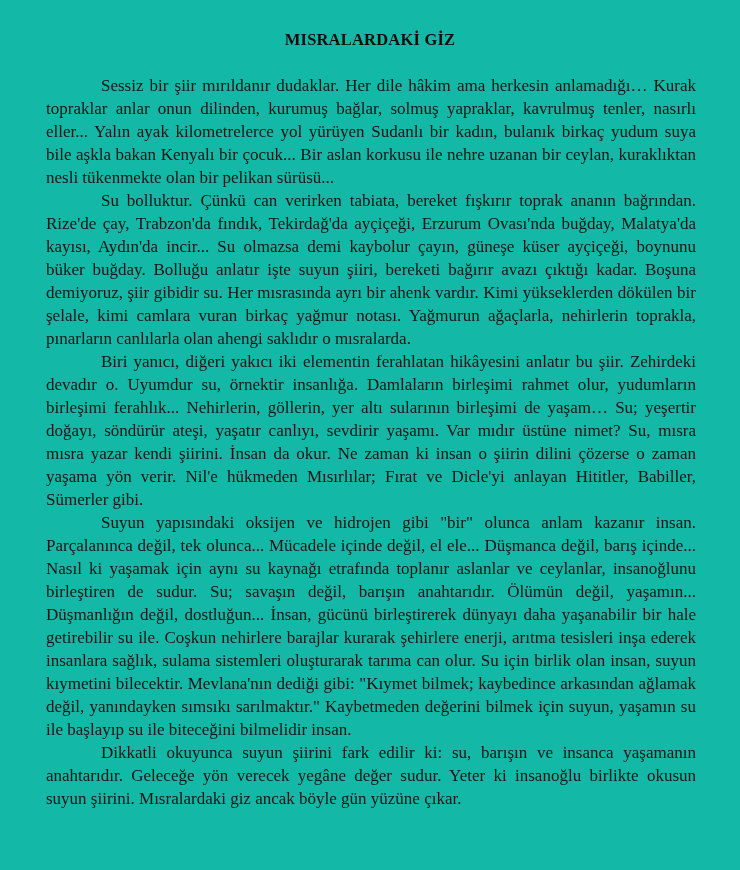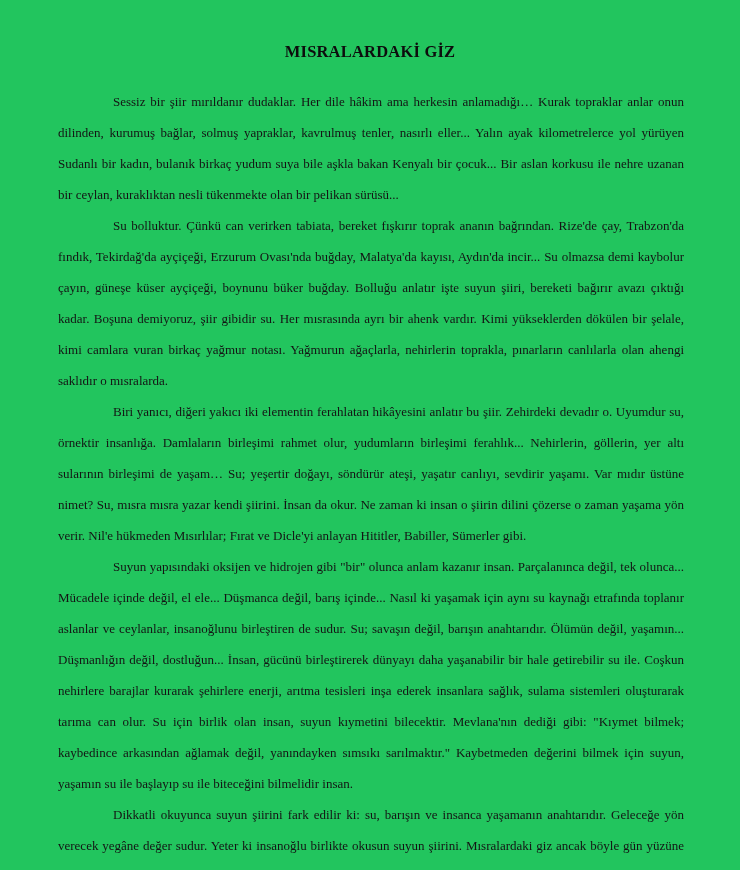--- a/index.html
+++ b/index.html
@@ -14,22 +14,22 @@
     overflow: hidden;
     font-family: "Liberation Serif", "DejaVu Serif", serif;
     color: #111111;
     -webkit-font-smoothing: antialiased;
   }
   .page {
     position: relative;
     width: 740px;
     height: 870px;
     box-sizing: border-box;
-    padding: 16px;
-    background: #22c55e;
+    padding: 4px;
+    background: #14b8a6;
   }
   .doc-title {
     text-align: center;
     font-weight: bold;
     font-size: 16.5px;
     letter-spacing: 0.2px;
     margin: 0;
     padding-top: 26px;
     padding-bottom: 0;
     color: #0d0d0d;
@@ -38,22 +38,22 @@
   .body-text {
     margin: 0;
     padding: 0 40px 0 42px;
     padding-top: 24px;
   }
   .para {
     margin: 0 0 0 0;
     text-align: justify;
     text-justify: inter-word;
     text-indent: 55px;
-    font-size: 13px;
-    line-height: 31px;
+    font-size: 17px;
+    line-height: 23px;
     color: #141414;
     hyphens: none;
     word-spacing: 0px;
   }
   .para:last-child {
     margin-bottom: 0;
   }
 </style>
 </head>
 <body>

